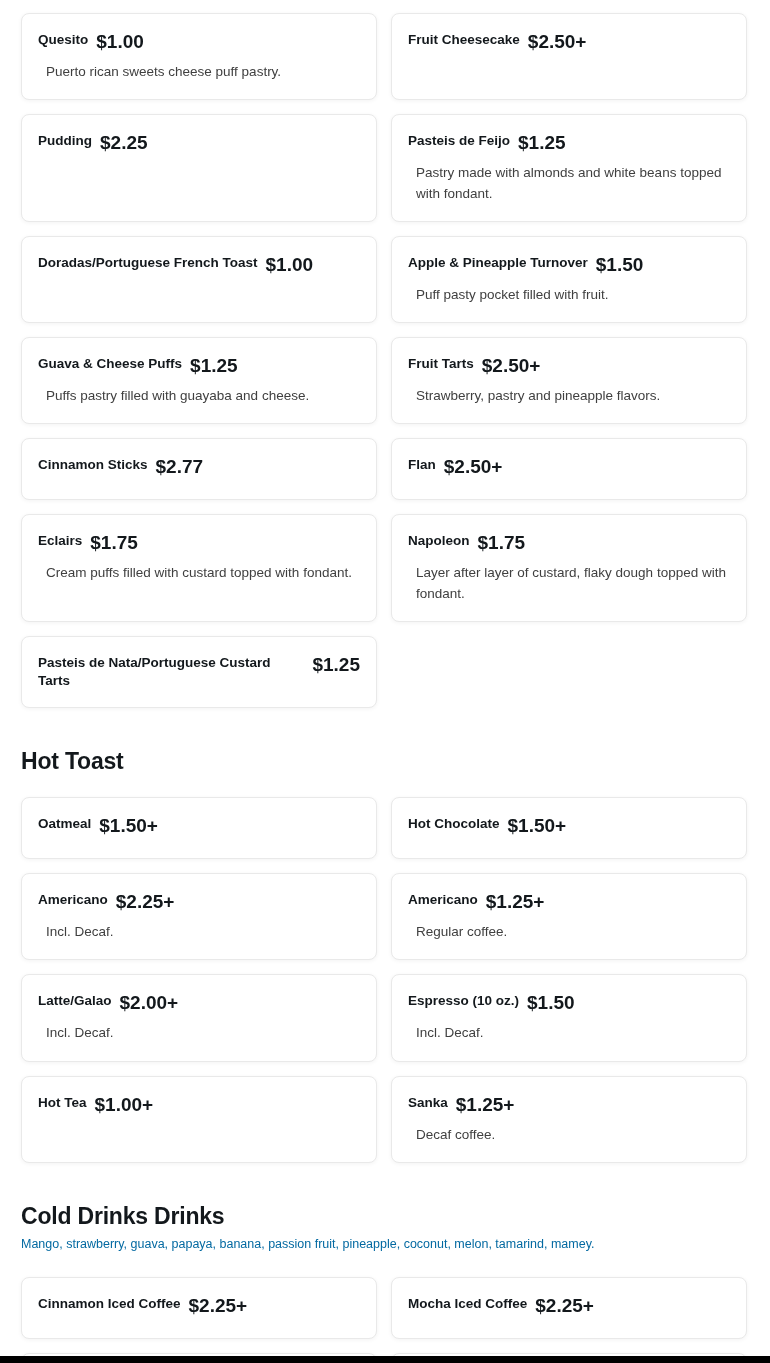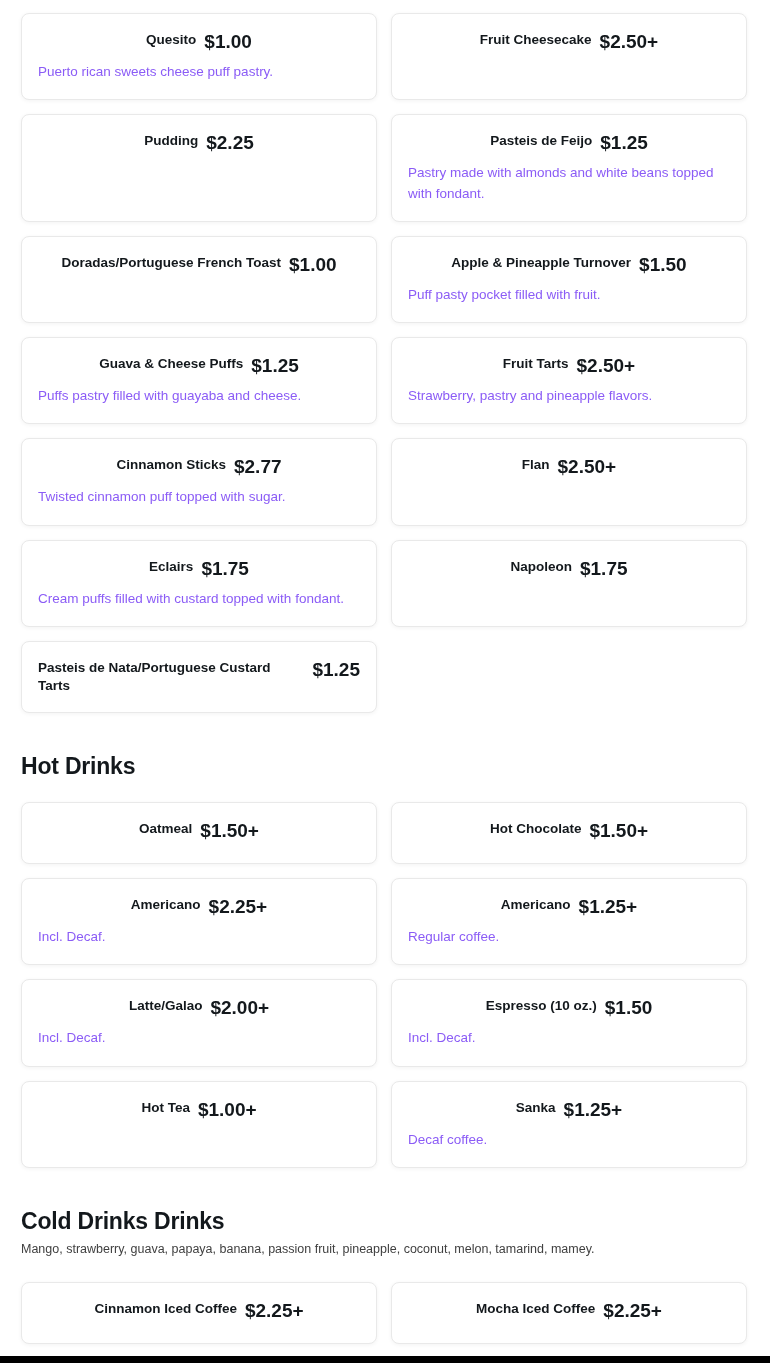--- a/index.html
+++ b/index.html
@@ -21,62 +21,63 @@
   .section:first-child { margin-top: 0; }
   .section-title {
     font-size: 23px;
     font-weight: 800;
     letter-spacing: -0.2px;
     color: #13181c;
     margin: 0 0 22px 0;
   }
   .section-subtitle {
     font-size: 12.5px;
-    color: #404040;
+    color: #0369a1;
     margin: -16px 0 24px 0;
     line-height: 1.4;
   }
   .grid {
     display: grid;
     grid-template-columns: 1fr 1fr;
     column-gap: 14px;
     row-gap: 14px;
   }
   .card {
     background: #ffffff;
     border: 1px solid #e9e9e9;
     border-radius: 8px;
     padding: 17px 16px;
     min-height: 62px;
     box-shadow: 0 1px 4px rgba(0,0,0,0.05);
     cursor: pointer;
   }
   .card-head {
     display: flex;
-    justify-content: center;
+    justify-content: flex-start;
     align-items: flex-start;
     gap: 8px;
   }
   .item-name {
     font-size: 13.5px;
     font-weight: 700;
     line-height: 1.35;
     color: #13181c;
   }
   .item-price {
     font-size: 19px;
     font-weight: 700;
     white-space: nowrap;
     color: #13181c;
   }
   .item-desc {
     margin-top: 9px;
     font-size: 13.5px;
     line-height: 1.5;
-    color: #8b5cf6;
+    color: #404040;
+    margin-left: 8px;
   }
   .bottom-bar {
     position: absolute;
     left: 0;
     bottom: 0;
     width: 100%;
     height: 7px;
     background: #000000;
     z-index: 10;
   }
@@ -151,21 +152,20 @@
       <span class="item-price">$2.50+</span>
     </div>
     <p class="item-desc">Strawberry, pastry and pineapple flavors.</p>
   </div>
 
   <div class="card">
     <div class="card-head">
       <span class="item-name">Cinnamon Sticks</span>
       <span class="item-price">$2.77</span>
     </div>
-    <p class="item-desc">Twisted cinnamon puff topped with sugar.</p>
   </div>
 
   <div class="card">
     <div class="card-head">
       <span class="item-name">Flan</span>
       <span class="item-price">$2.50+</span>
     </div>
 
   </div>
 
@@ -175,34 +175,35 @@
       <span class="item-price">$1.75</span>
     </div>
     <p class="item-desc">Cream puffs filled with custard topped with fondant.</p>
   </div>
 
   <div class="card">
     <div class="card-head">
       <span class="item-name">Napoleon</span>
       <span class="item-price">$1.75</span>
     </div>
+    <p class="item-desc">Layer after layer of custard, flaky dough topped with fondant.</p>
   </div>
 
   <div class="card">
     <div class="card-head">
       <span class="item-name">Pasteis de Nata/Portuguese Custard Tarts</span>
       <span class="item-price">$1.25</span>
     </div>
 
   </div>
 </div>
   </section>
 
   <section class="section">
-    <h2 class="section-title">Hot Drinks</h2>
+    <h2 class="section-title">Hot Toast</h2>
 
     <div class="grid">
   <div class="card">
     <div class="card-head">
       <span class="item-name">Oatmeal</span>
       <span class="item-price">$1.50+</span>
     </div>
 
   </div>
 

